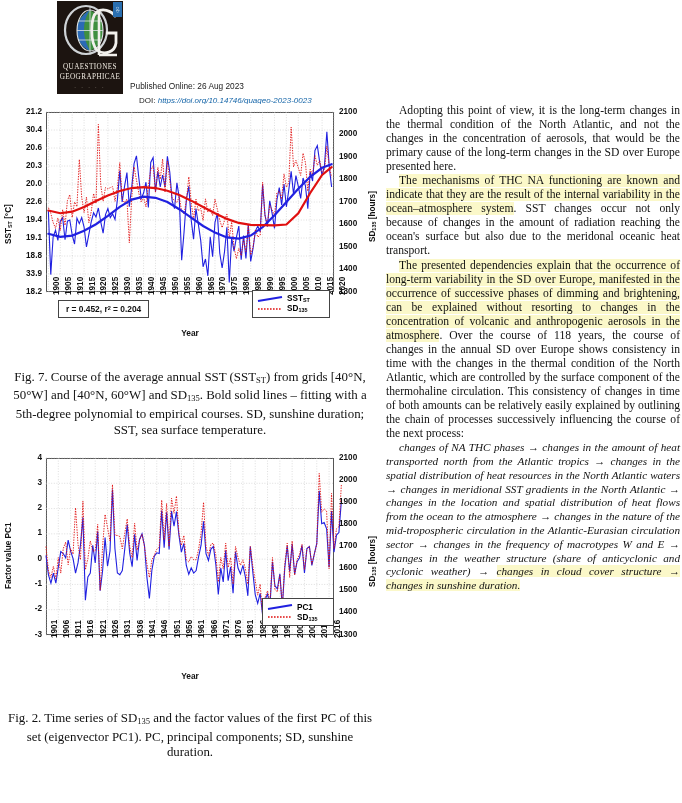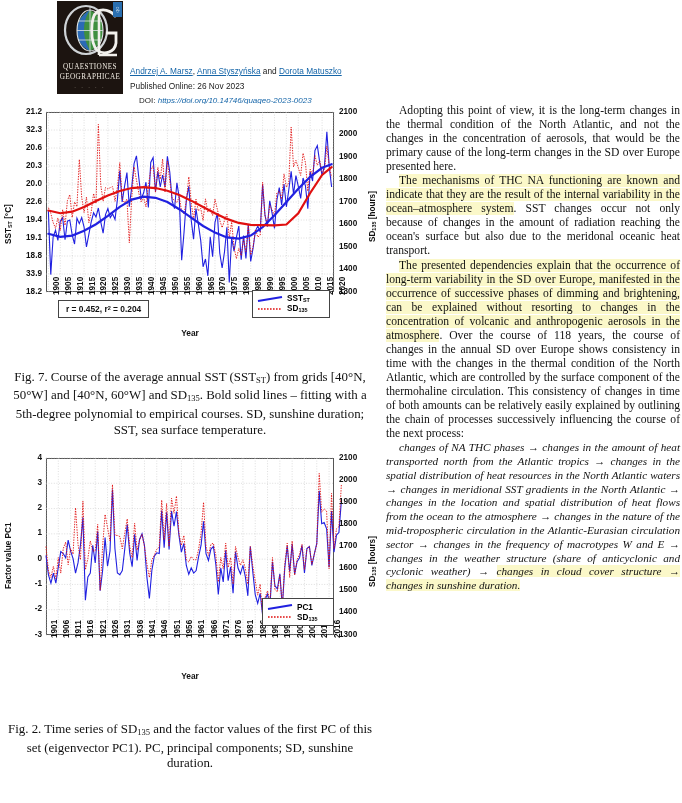--- a/index.html
+++ b/index.html
@@ -143,27 +143,22 @@
     </div>
     <div class="logo-text">QUAESTIONES</div>
     <div class="logo-text">GEOGRAPHICAE</div>
     <div class="logo-dots">· · · · ·</div>
     <div class="logo-corner">
       <span>QG</span>
     </div>
   </div>
 
 
-  <div class="authors">
-    <a href="#">Andrzej A. Marsz</a><span>,</span>
-    <a href="#">Anna Styszyńska</a> <span>and</span>
-    <a href="#">Dorota Matuszko</a>
-  </div>
-
-  <div class="pubdate">Published Online: 26 Nov 2023</div>
+
+  <div class="pubdate">Published Online: 26 Aug 2023</div>
 
   <div class="doi">
     <span>DOI:</span>
     <a href="#">https://doi.org/10.14746/quageo-2023-0023</a>
   </div>
 </div>
 
 <div class="left-col">
 
   <div class="fig">
@@ -213,21 +208,21 @@
         </svg>
         <div class="tick-y" style="right: 338px; top: 182.5px; text-align: right;">18.2</div>
         <div class="tick-y" style="right: 338px; top: 164.5px; text-align: right;">33.9</div>
         <div class="tick-y" style="right: 338px; top: 146.5px; text-align: right;">18.8</div>
         <div class="tick-y" style="right: 338px; top: 128.5px; text-align: right;">19.1</div>
         <div class="tick-y" style="right: 338px; top: 110.5px; text-align: right;">19.4</div>
         <div class="tick-y" style="right: 338px; top: 92.5px; text-align: right;">22.6</div>
         <div class="tick-y" style="right: 338px; top: 74.5px; ">20.0</div>
         <div class="tick-y" style="right: 338px; top: 56.5px; text-align: right;">20.3</div>
         <div class="tick-y" style="right: 338px; top: 38.5px; text-align: right;">20.6</div>
-        <div class="tick-y" style="right: 338px; top: 20.5px; text-align: right;">32.3</div>
+        <div class="tick-y" style="right: 338px; top: 20.5px; text-align: right;">30.4</div>
         <div class="tick-y" style="right: 338px; top: 2.5px; text-align: right;">21.2</div>
         <div class="tick-y" style="left: 339px; top: 182.5px;">1300</div>
         <div class="tick-y" style="left: 339px; top: 160px;">1400</div>
         <div class="tick-y" style="left: 339px; top: 137.5px;">1500</div>
         <div class="tick-y" style="left: 339px; top: 115px;">1600</div>
         <div class="tick-y" style="left: 339px; top: 92.5px;">1700</div>
         <div class="tick-y" style="left: 339px; top: 70px;">1800</div>
         <div class="tick-y" style="left: 339px; top: 47.5px;">1900</div>
         <div class="tick-y" style="left: 339px; top: 25px;">2000</div>
         <div class="tick-y" style="left: 339px; top: 2.5px;">2100</div>
@@ -369,21 +364,21 @@
             <span>PC1</span>
           </div>
           <div class="legrow">
             <span class="legswatch"><svg width="26" height="8">
                 <line x1="1" y1="4" x2="25" y2="4" stroke="#e01010" stroke-width="1.4" stroke-dasharray="1.6,1.4"></line>
               </svg></span>
             <span>SD<sub>135</sub></span>
           </div>
         </div>
       </div>
-    <div class="caption" style="margin-top:17px;">Fig. 2. Time series of SD<sub>135</sub> and the factor values of the first PC of this set (eigenvector PC1). PC, principal components; SD, sunshine duration.</div>
+    <div class="caption" style="margin-top:6px;">Fig. 2. Time series of SD<sub>135</sub> and the factor values of the first PC of this set (eigenvector PC1). PC, principal components; SD, sunshine duration.</div>
   </div>
 </div>
 
 <div class="right-col">
   <p>Adopting this point of view, it is the long-term changes in the thermal condition of the North Atlantic, and not the changes in the concentration of aerosols, that would be the primary cause of the long-term changes in the SD over Europe presented here.</p>
   <p><span class="hl">The mechanisms of THC NA functioning are known and indicate that they are the result of the internal variability in the ocean–atmosphere system</span><span>. SST changes occur not only because of changes in the amount of radiation reaching the ocean's surface but also due to the meridonal oceanic heat transport.</span></p>
   <p><span class="hl">The presented dependencies explain that the occurrence of long-term variability in the SD over Europe, manifested in the occurrence of successive phases of dimming and brightening, can be explained without resorting to changes in the concentration of volcanic and anthropogenic aerosols in the atmosphere</span><span>. Over the course of 118 years, the course of changes in the annual SD over Europe shows consistency in time with the changes in the thermal condition of the North Atlantic, which are controlled by the surface component of the thermohaline circulation. This consistency of changes in time of both amounts can be relatively easily explained by outlining the chain of processes successively influencing the course of the next process:</span></p>
   <p class="chain"><span>changes of NA THC phases → changes in the amount of heat transported north from the Atlantic tropics → changes in the spatial distribution of heat resources in the North Atlantic waters → changes in meridional SST gradients in the North Atlantic → changes in the location and spatial distribution of heat flows from the ocean to the atmosphere → changes in the nature of the mid-tropospheric circulation in the Atlantic-Eurasian circulation sector → changes in the frequency of macrotypes W and E → changes in the weather structure (share of anticyclonic and cyclonic weather) → </span><span class="hl">changes in cloud cover structure → changes in sunshine duration.</span></p>
 </div>
 

